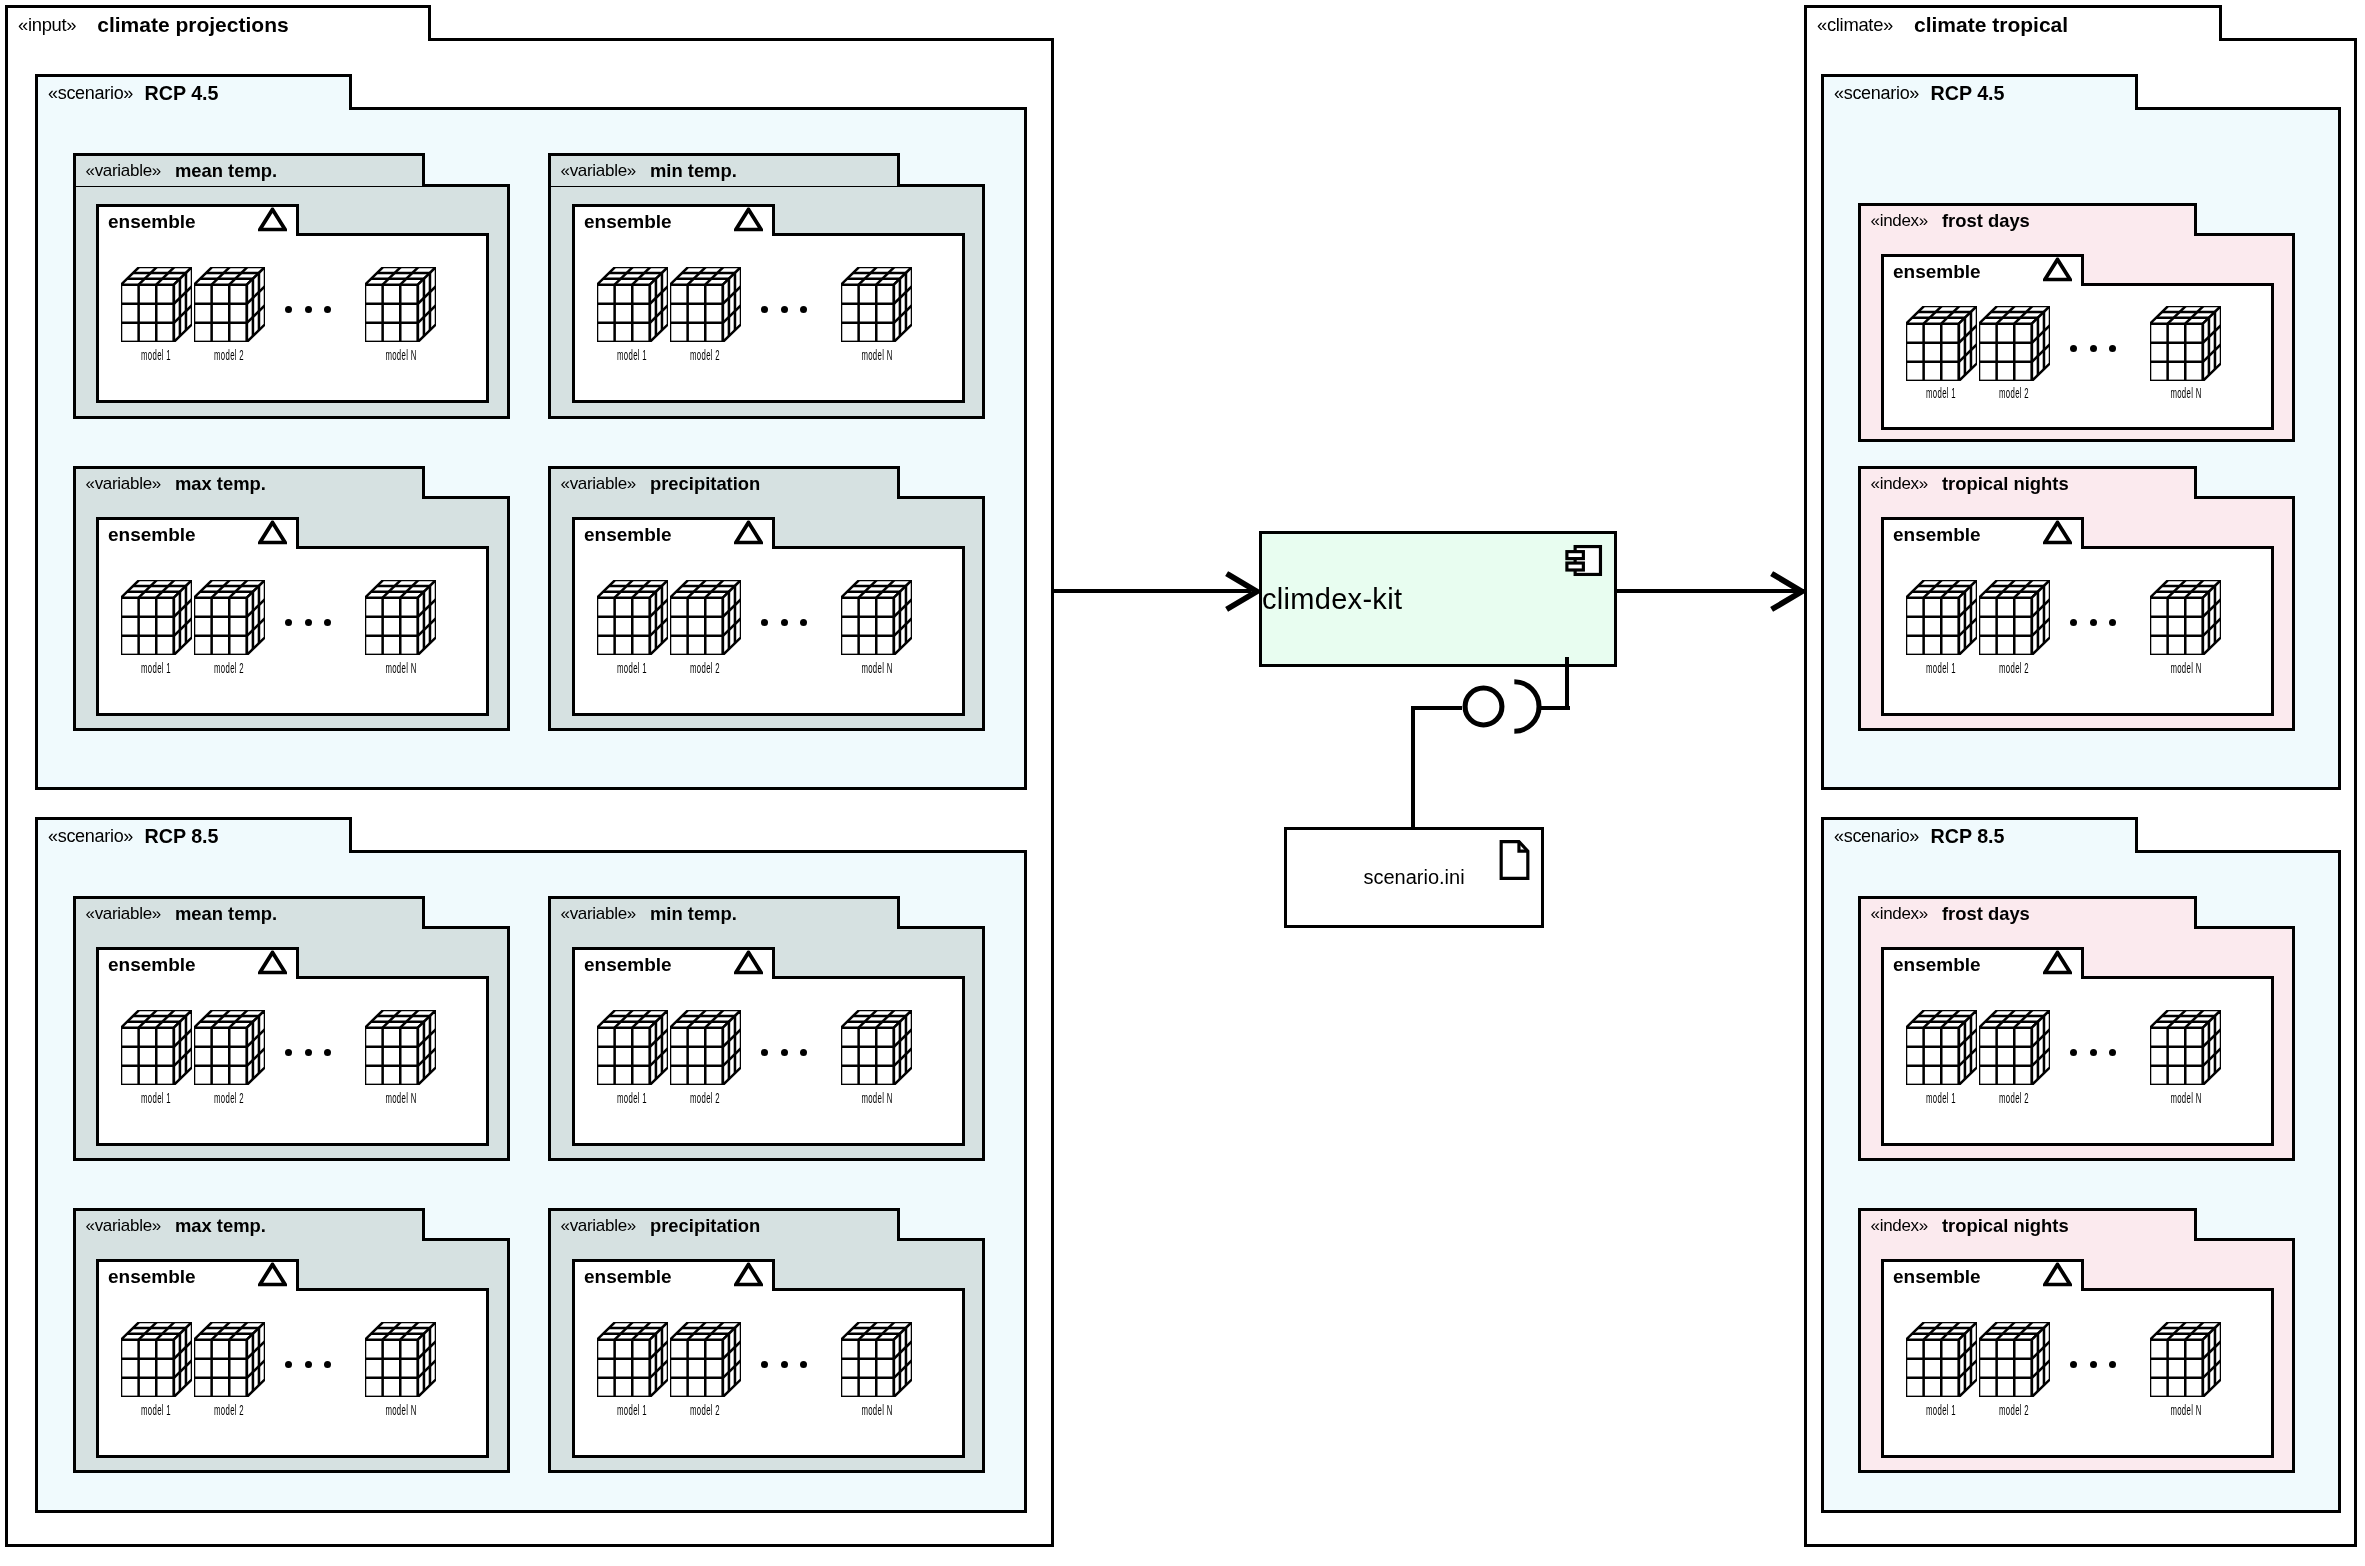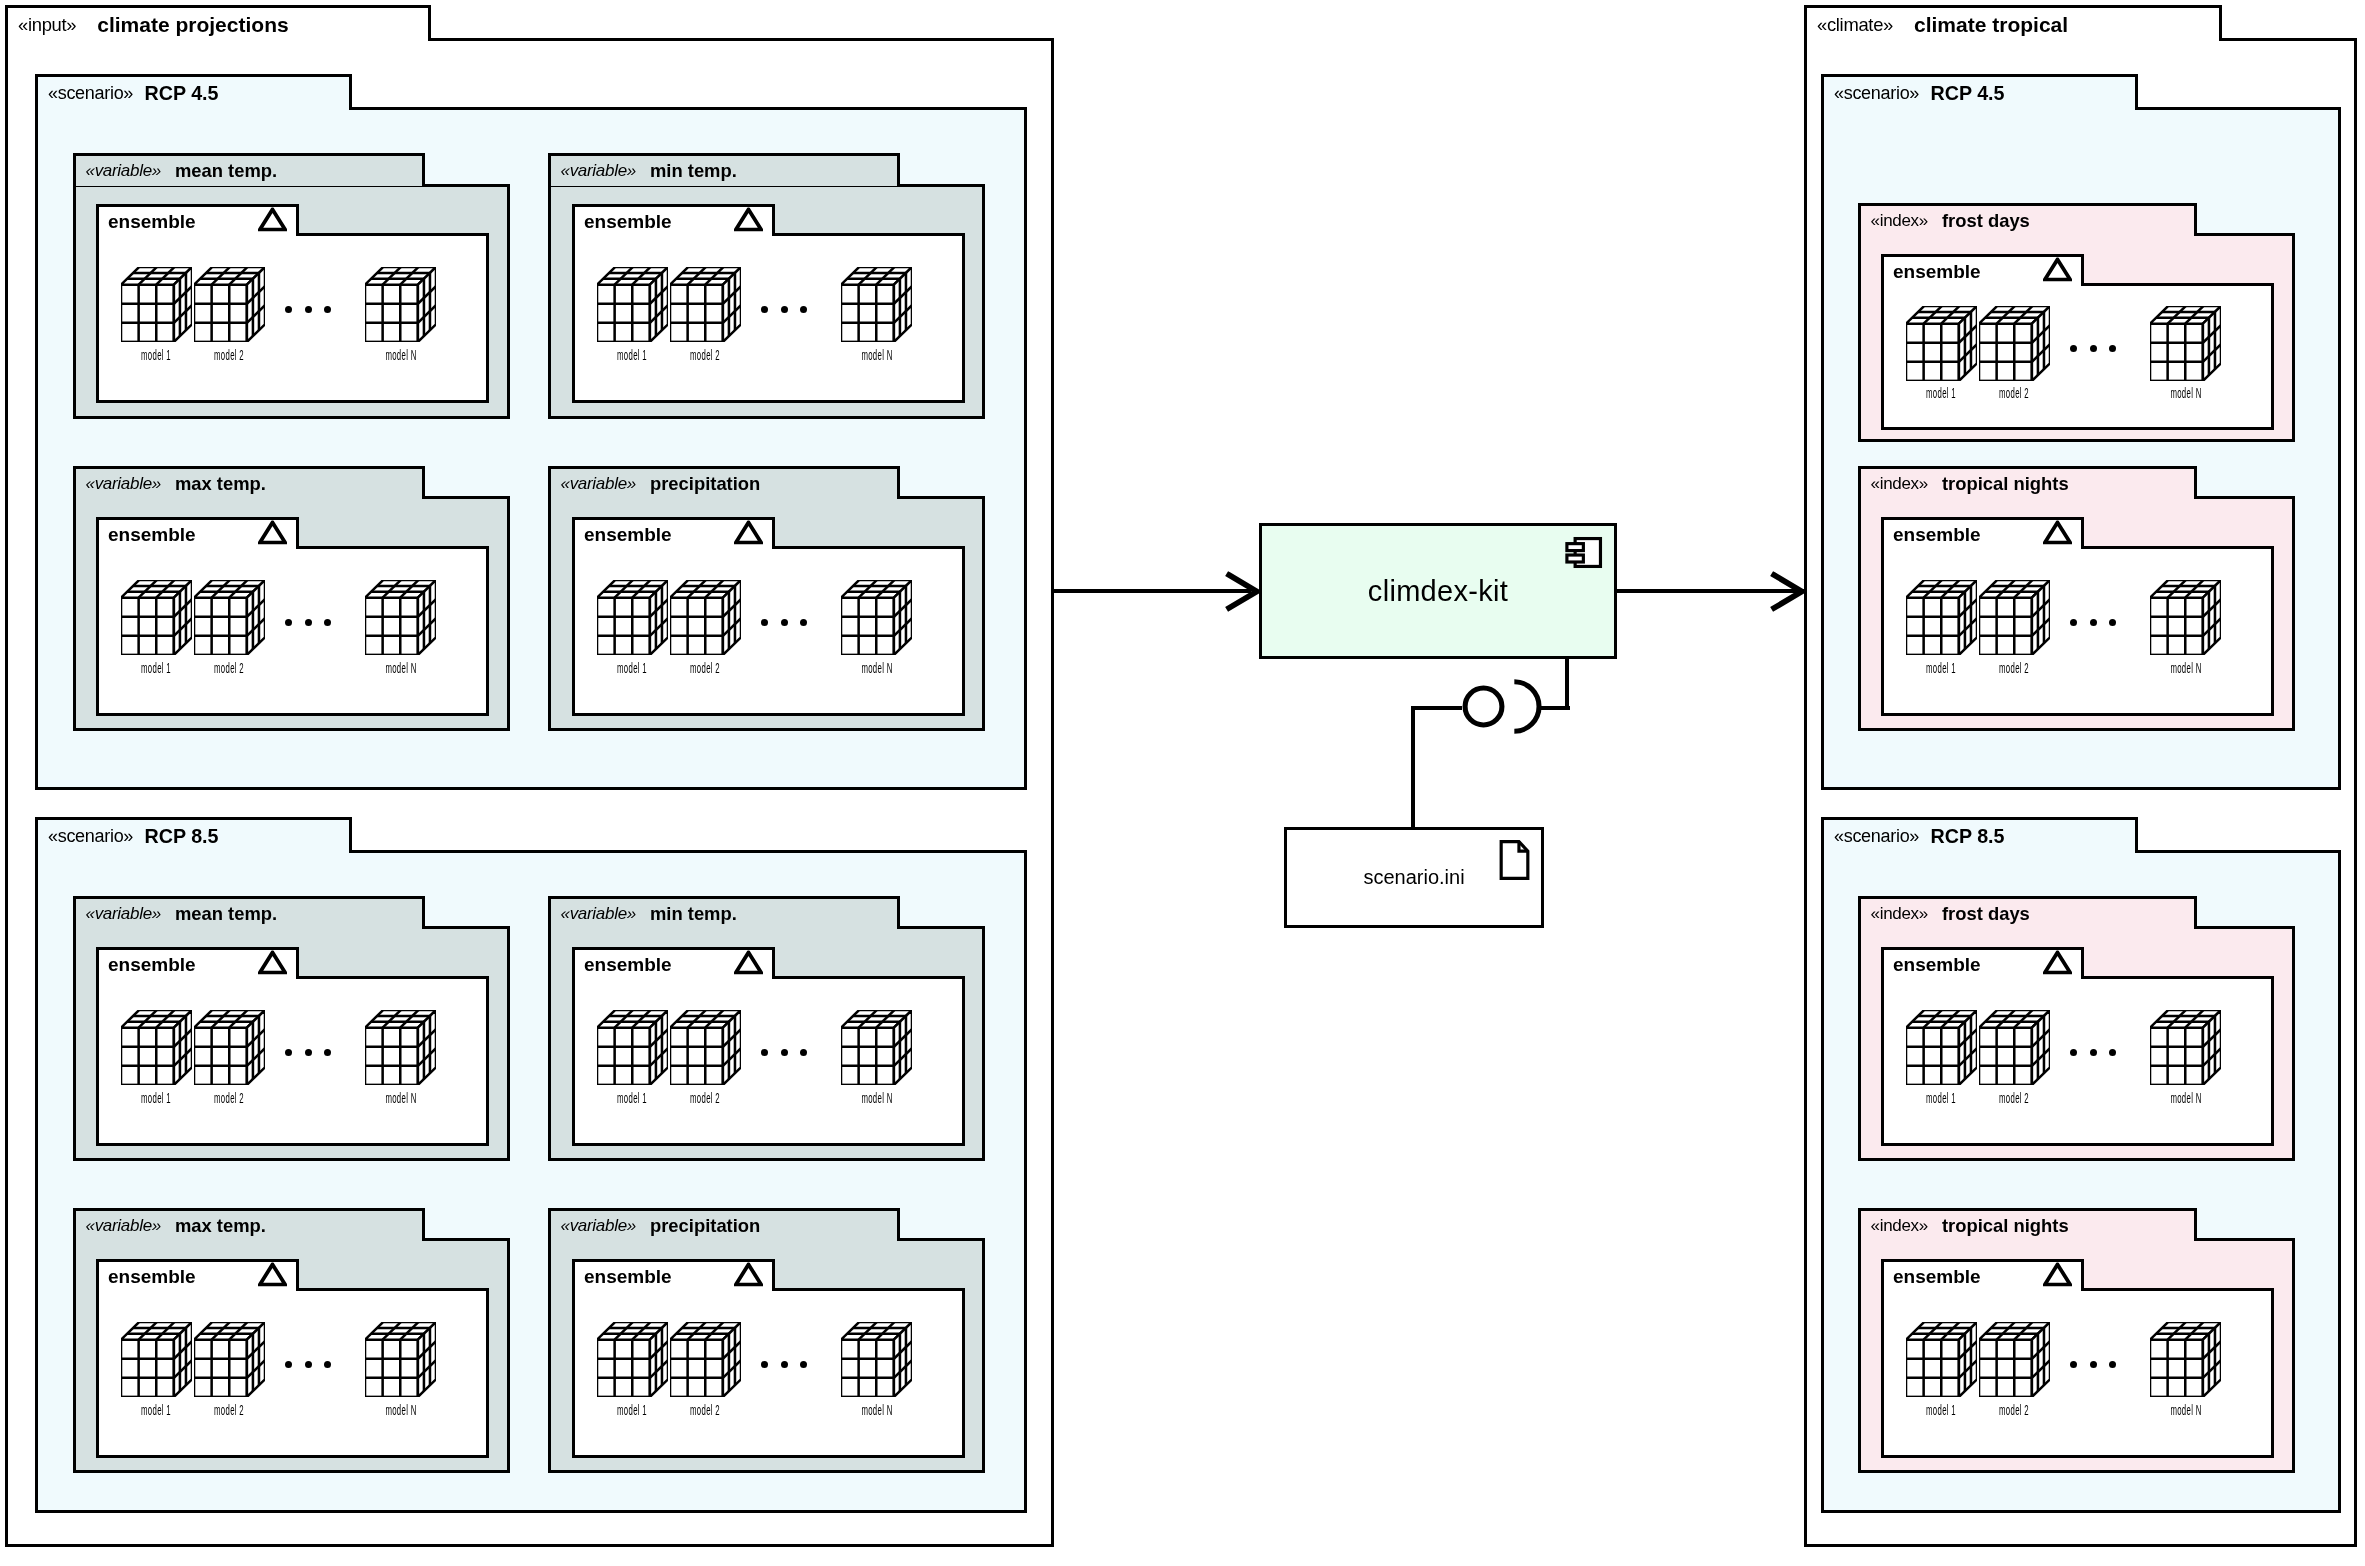--- a/index.html
+++ b/index.html
@@ -66,21 +66,21 @@
   .scenario > .tab .strongname { font-size: 19.7px; margin-left: 11.4px; }
   .scenario > .bodybox { background: #f0fafd; }
 
   
   .variable > .tab {
     background: #d6e1e1;
     height: 33px;
     font-size: 18px;
     padding-left: 9.5px;
   }
-  .variable > .tab .guillemet { font-size: 17px; font-style: italic; }
+  .variable > .tab .guillemet { font-size: 17px; }
   .variable > .tab .strongname { font-size: 18.4px; margin-left: 14px; }
   .variable > .bodybox { background: #d6e1e1; }
 
   
   .indexpkg > .tab {
     background: #fbeaee;
     height: 33px;
     font-size: 18px;
     padding-left: 9.5px;
   }
@@ -133,21 +133,22 @@
   }
 
   
   .component {
     position: absolute;
     box-sizing: border-box;
     border: 3.8px solid #000;
     background: #e8fdf0;
     display: flex;
     align-items: center;
-    justify-content: center;
+    justify-content: flex-start;
+    margin-top: 8px;
   }
   .component .cname {
     font-size: 29px;
     letter-spacing: 0.3px;
     color: #000;
   }
   .comp-icon {
     position: absolute;
     top: 10px;
     right: 11.4px;

